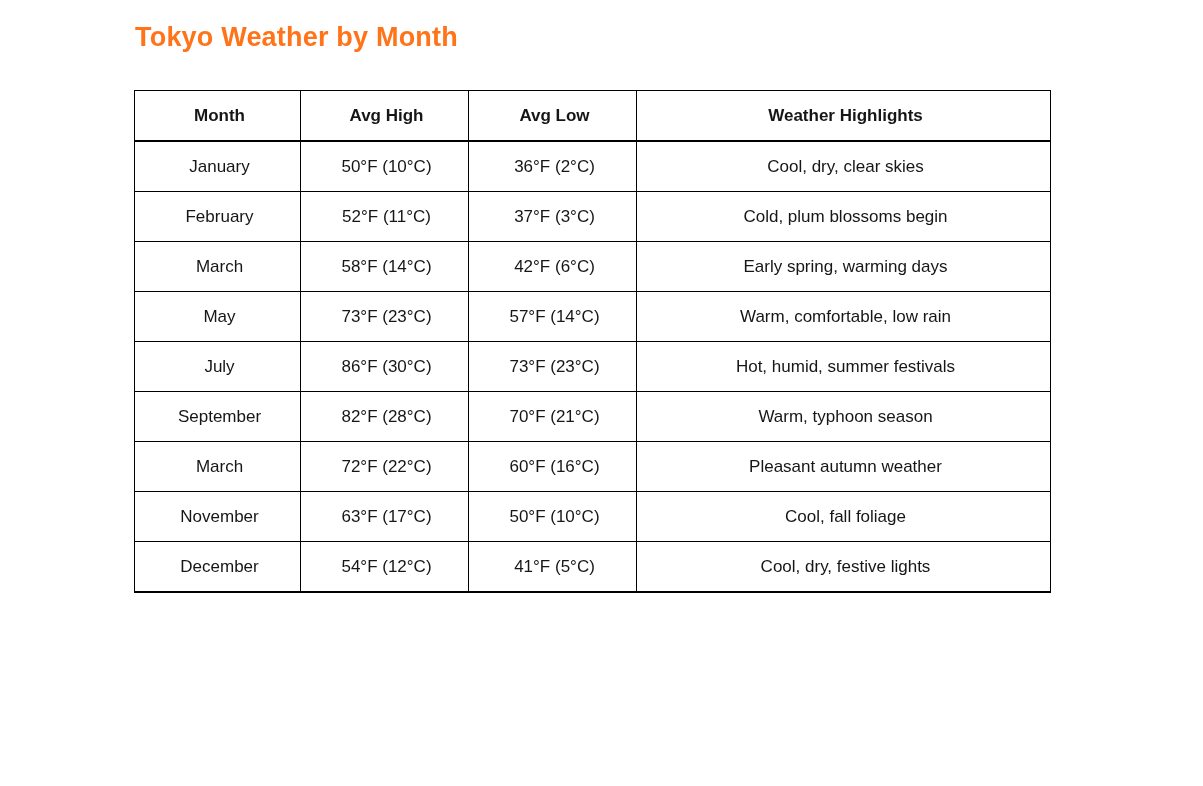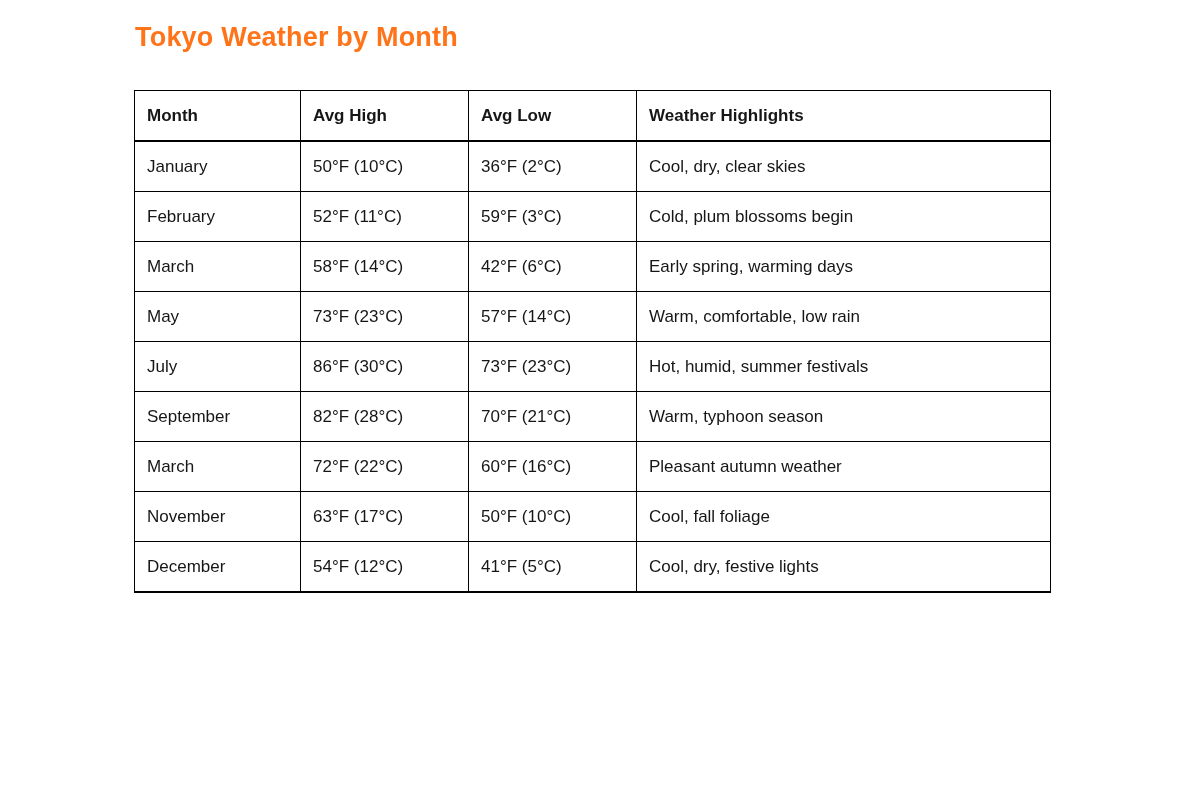--- a/index.html
+++ b/index.html
@@ -36,21 +36,21 @@
     color: #161616;
   }
   table.weather-table col.c-month    { width: 166px; }
   table.weather-table col.c-high     { width: 168px; }
   table.weather-table col.c-low      { width: 168px; }
   table.weather-table col.c-high-lts { width: 414px; }
   .weather-table th,
   .weather-table td {
     border: 1px solid #000000;
     padding: 14px 8px 14px 12px;
-    text-align: left;
+    text-align: center;
     vertical-align: middle;
     font-weight: 400;
     line-height: 21px;
     white-space: nowrap;
     overflow: hidden;
   }
   .weather-table thead th {
     font-weight: 700;
     border-bottom: 2.5px solid #000000;
   }
@@ -86,21 +86,21 @@
     <tbody>
         <tr>
           <td>January</td>
           <td>50°F (10°C)</td>
           <td>36°F (2°C)</td>
           <td>Cool, dry, clear skies</td>
         </tr>
         <tr>
           <td>February</td>
           <td>52°F (11°C)</td>
-          <td>59°F (3°C)</td>
+          <td>37°F (3°C)</td>
           <td>Cold, plum blossoms begin</td>
         </tr>
         <tr>
           <td>March</td>
           <td>58°F (14°C)</td>
           <td>42°F (6°C)</td>
           <td>Early spring, warming days</td>
         </tr>
         <tr>
           <td>May</td>

